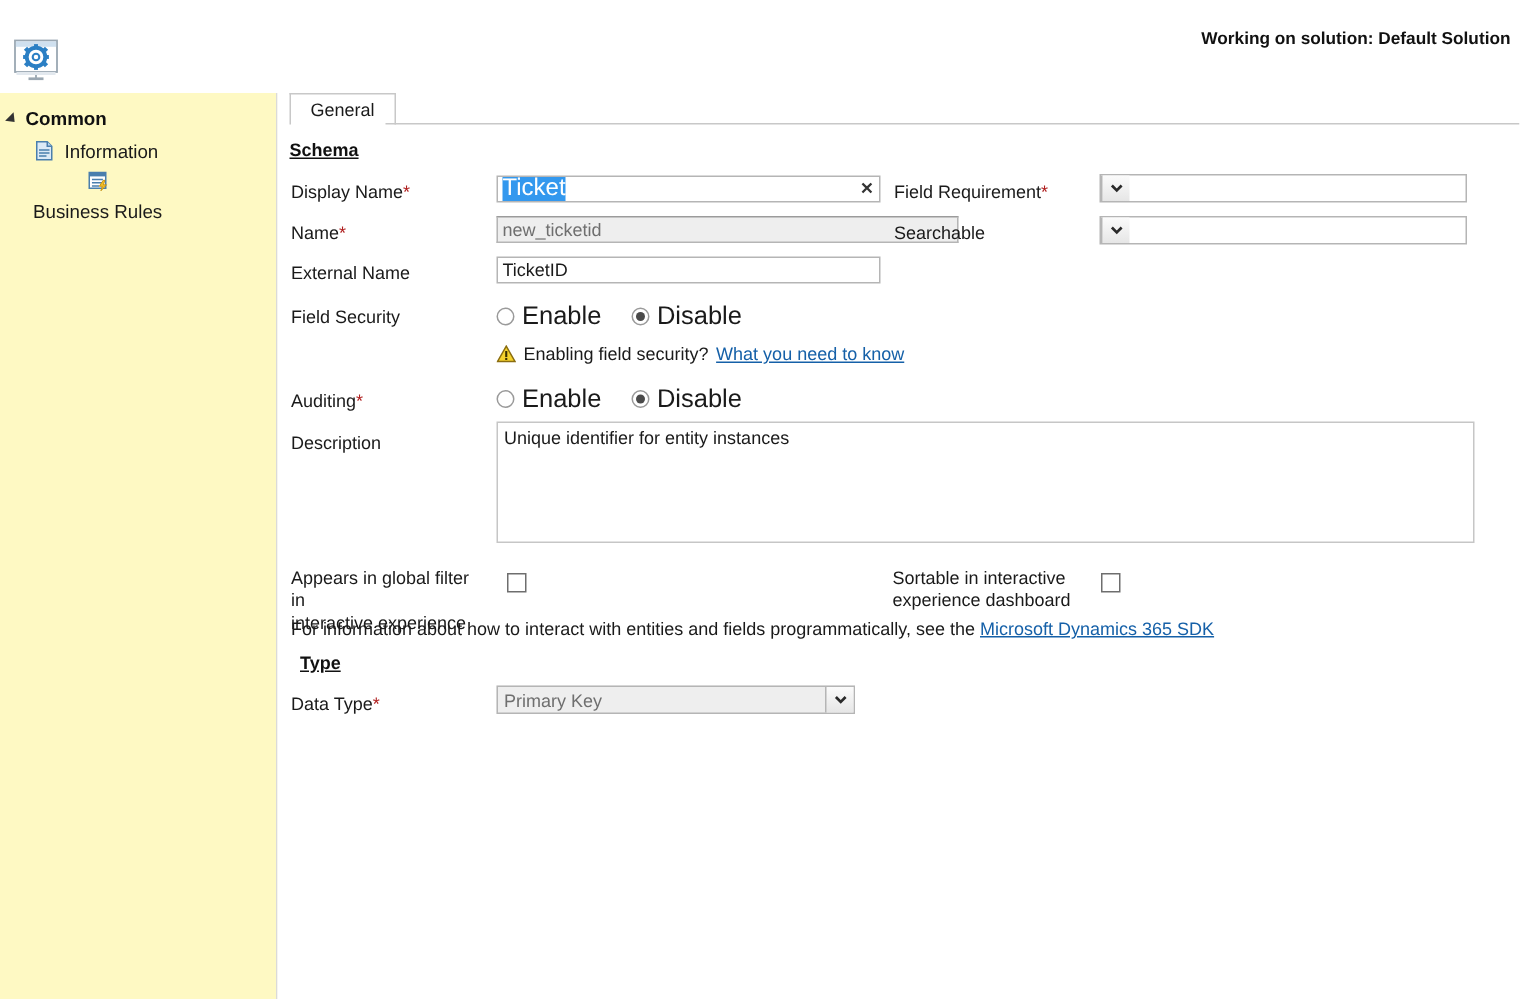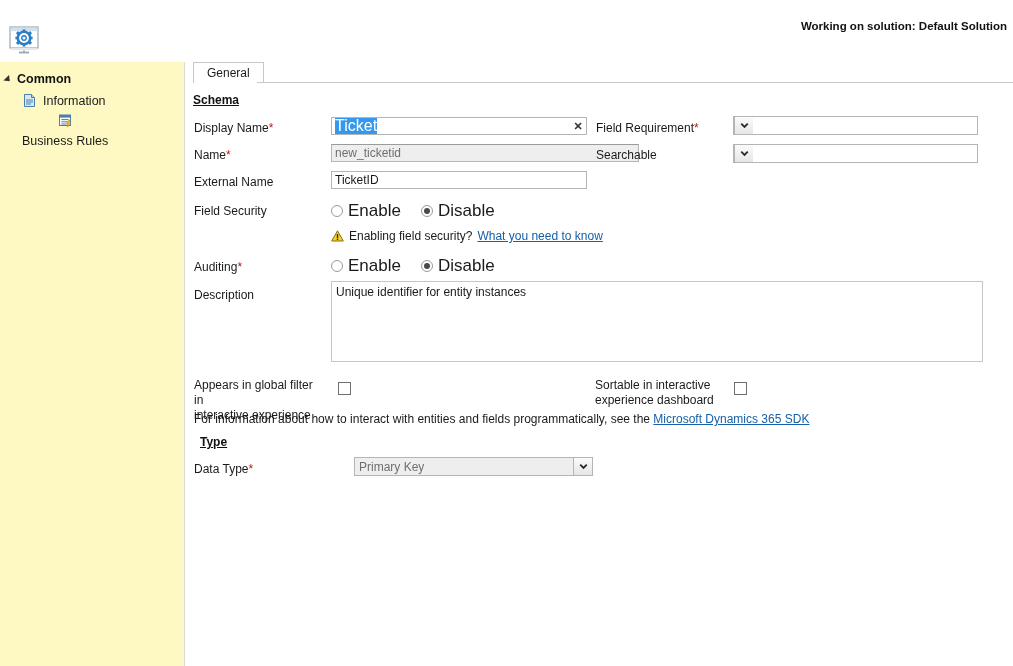--- a/index.html
+++ b/index.html
@@ -483,21 +483,21 @@
       <div class="info-line" style="left:9px; top:329px;">
         <span>For information about how to interact with entities and fields programmatically, see the</span>
         <span class="link">Microsoft Dynamics 365 SDK</span>
       </div>
 
       <div class="section-title" style="left:15px; top:352px;">Type</div>
 
       <div class="lbl" style="left:9px; top:379px;">
         <span>Data Type</span><span class="req">*</span>
       </div>
-      <div class="dd disabled" style="left:146px; top:374px; width:239px;margin-left:23px;">
+      <div class="dd disabled" style="left:146px; top:374px; width:239px;">
         <span class="dd-val">Primary Key</span>
         <span class="dd-btn">
           <svg class="chev" viewBox="0 0 10 10">
               <path d="M1.4 3 L5 6.6 L8.6 3" fill="none" stroke="#2a2a2a" stroke-width="2"></path>
             </svg>
         </span>
       </div>
 
     </div>
   </div>

